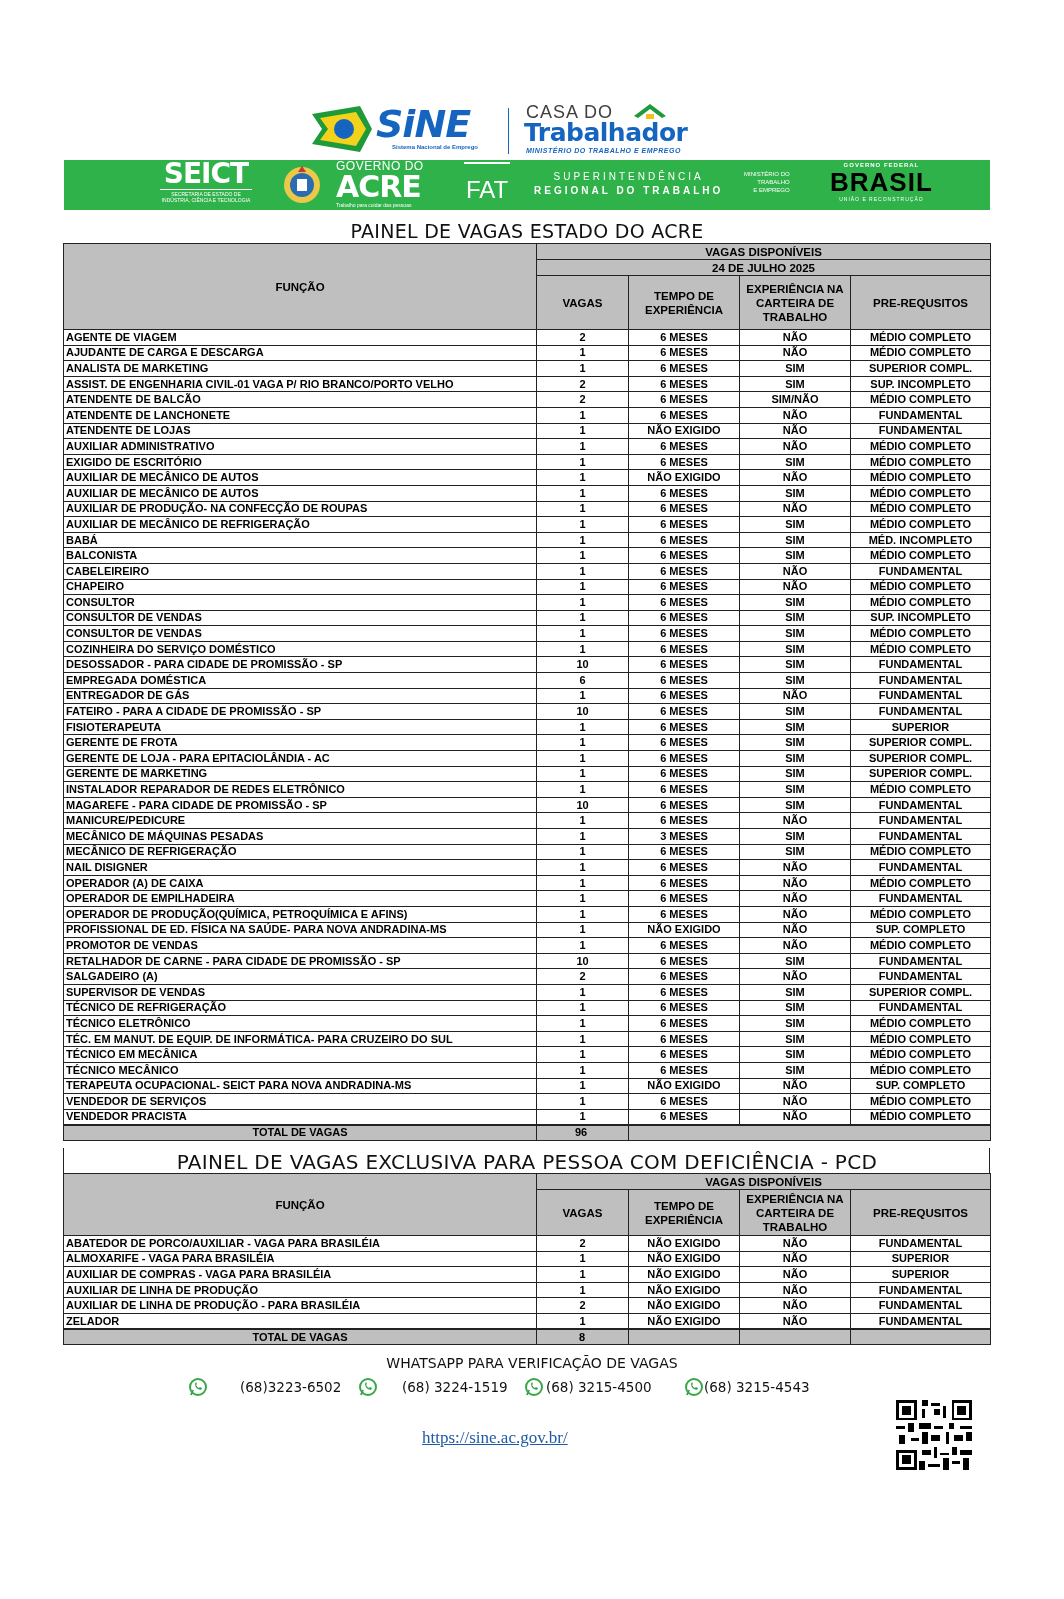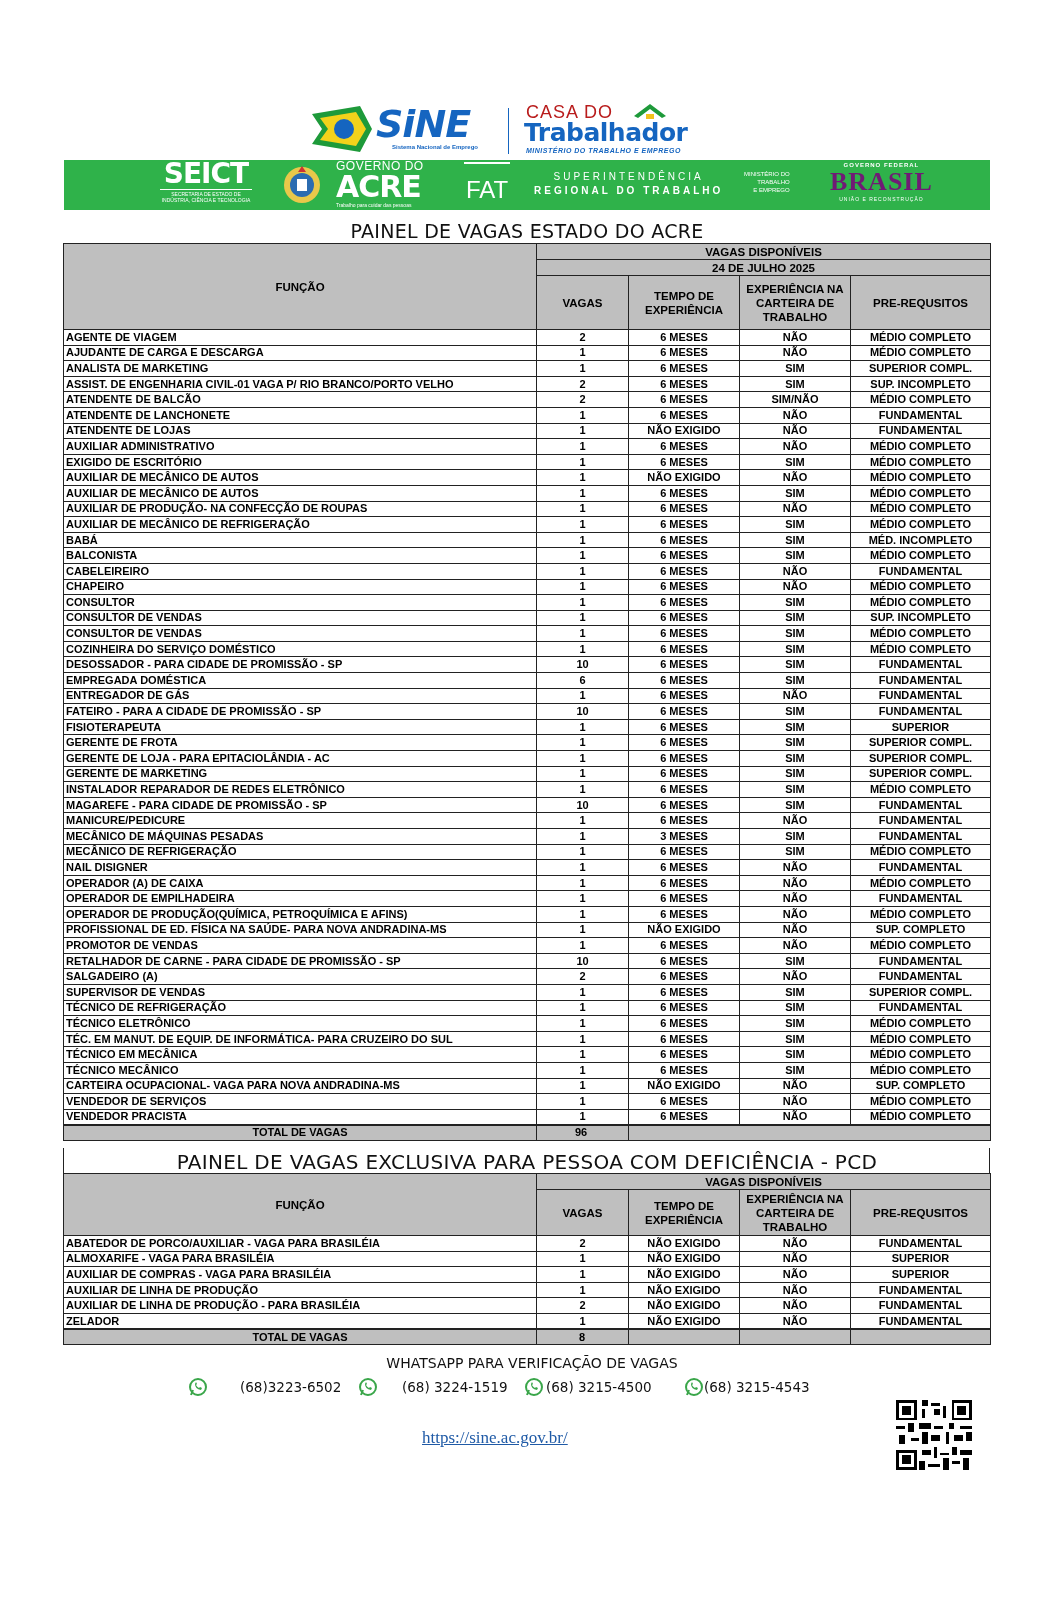--- a/index.html
+++ b/index.html
@@ -5,21 +5,21 @@
   * { box-sizing: border-box; margin: 0; padding: 0; }
   html, body { width: 1064px; height: 1599px; background: #ffffff; overflow: hidden; }
   body { font-family: "Liberation Sans", sans-serif; color: #000; position: relative; }
 
   
   .logo-top { position: absolute; left: 312px; top: 100px; width: 420px; height: 58px; }
   .sine-mark { position: absolute; left: 0; top: 6px; width: 60px; height: 46px; }
   .sine-word { position: absolute; left: 64px; top: 2px; font-family: "DejaVu Sans", sans-serif; font-weight: 700; font-style: italic; font-size: 38px; color: #1565c0; letter-spacing: -1px; }
   .sine-sub { position: absolute; left: 80px; top: 44px; font-size: 6px; font-weight: 700; color: #1565c0; }
   .logo-div { position: absolute; left: 196px; top: 8px; width: 1px; height: 46px; background: #1565c0; }
-  .casa-do { position: absolute; left: 214px; top: 2px; font-size: 18px; color: #b91c1c; letter-spacing: 1px; }
+  .casa-do { position: absolute; left: 214px; top: 2px; font-size: 18px; color: #404040; letter-spacing: 1px; }
   .casa-roof { position: absolute; left: 320px; top: 2px; width: 36px; height: 18px; }
   .trabalhador { position: absolute; left: 212px; top: 18px; font-family: "DejaVu Sans", sans-serif; font-size: 25px; font-weight: 700; color: #1565c0; letter-spacing: -0.5px; }
   .ministerio { position: absolute; left: 214px; top: 47px; font-size: 7px; font-style: italic; font-weight: 700; color: #1565c0; letter-spacing: 0.5px; }
 
   .green-band { position: absolute; left: 64px; top: 160px; width: 926px; height: 50px; background: #2fb24a; color: #fff; }
   .gb-item { position: absolute; }
   .seict { left: 96px; top: 0; text-align: center; }
   .seict .big { font-family: "DejaVu Sans", sans-serif; font-size: 28px; font-weight: 700; line-height: 28px; letter-spacing: -1px; }
   .seict .small { font-size: 5px; line-height: 6px; border-top: 1px solid #fff; margin-top: 1px; padding-top: 1px; }
   .brasao { left: 218px; top: 4px; width: 40px; height: 42px; }
@@ -29,21 +29,21 @@
   .acre .tag { font-size: 5px; margin-left: 0; position: absolute; left: 0; top: 42px; width: 110px; }
   .fat { left: 400px; top: 2px; text-align: center; }
   .fat .big { font-size: 24px; font-weight: 400; line-height: 24px; border-top: 2px solid #fff; border-bottom: 2px solid #fff; padding: 14px 2px; }
   .fat .small { font-size: 5px; line-height: 6px; margin-top: 2px; }
   .sup { left: 470px; top: 10px; text-align: center; }
   .sup .l1 { font-size: 10px; letter-spacing: 3px; line-height: 14px; }
   .sup .l2 { font-size: 10px; font-weight: 700; letter-spacing: 3px; line-height: 14px; }
   .mte { left: 680px; top: 10px; font-size: 6px; text-align: right; line-height: 8px; }
   .brasil { left: 766px; top: 2px; text-align: center; }
   .brasil .t { font-size: 6px; font-weight: 700; letter-spacing: 1px; }
-  .brasil .big { font-family: Liberation Serif, serif; font-size: 26px; font-weight: 700; line-height: 28px; letter-spacing: 1px; color: #701a75; }
+  .brasil .big { font-family: Liberation Sans, sans-serif; font-size: 26px; font-weight: 700; line-height: 28px; letter-spacing: 1px; color: #000000; }
   .brasil .s { font-size: 5px; letter-spacing: 1px; }
 
   
   .panel-title { position: absolute; left: 64px; width: 926px; text-align: center; font-family: "DejaVu Sans", sans-serif; font-size: 19px; letter-spacing: 0.3px; color: #111; }
   .title1 { top: 220px; }
   .title2 { top: 1150px; font-size: 20px; }
 
   table.vagas { position: absolute; left: 63px; width: 927px; border-collapse: collapse; table-layout: fixed; font-family: "Liberation Sans", sans-serif; font-weight: 700; }
   table.vagas col.c-func { width: 473px; }
   table.vagas col.c-vag { width: 92px; }
@@ -483,21 +483,21 @@
         <td class="ctr">MÉDIO COMPLETO</td>
       </tr>
       <tr>
         <td class="func">TÉCNICO  MECÂNICO</td>
         <td class="ctr">1</td>
         <td class="ctr">6 MESES</td>
         <td class="ctr">SIM</td>
         <td class="ctr">MÉDIO COMPLETO</td>
       </tr>
       <tr>
-        <td class="func">CARTEIRA OCUPACIONAL- VAGA PARA NOVA ANDRADINA-MS</td>
+        <td class="func">TERAPEUTA OCUPACIONAL- SEICT PARA NOVA ANDRADINA-MS</td>
         <td class="ctr">1</td>
         <td class="ctr">NÃO EXIGIDO</td>
         <td class="ctr">NÃO</td>
         <td class="ctr">SUP. COMPLETO</td>
       </tr>
       <tr>
         <td class="func">VENDEDOR  DE SERVIÇOS</td>
         <td class="ctr">1</td>
         <td class="ctr">6 MESES</td>
         <td class="ctr">NÃO</td>

